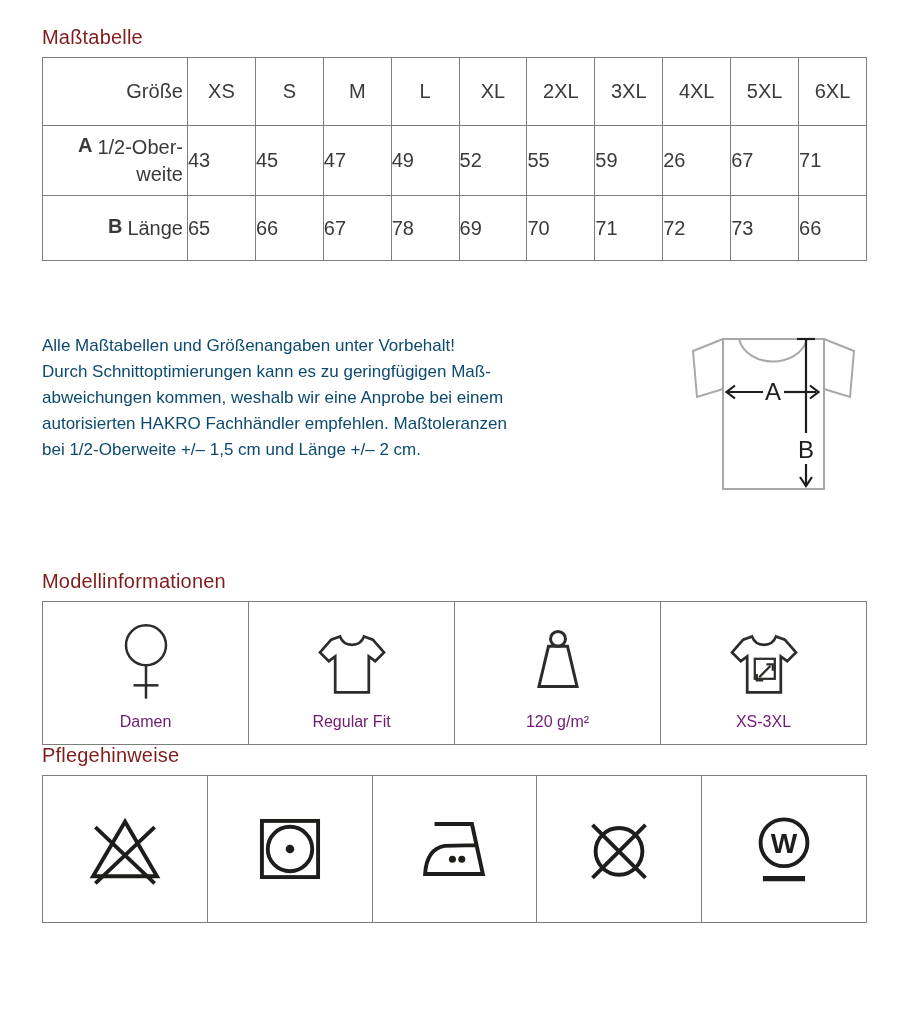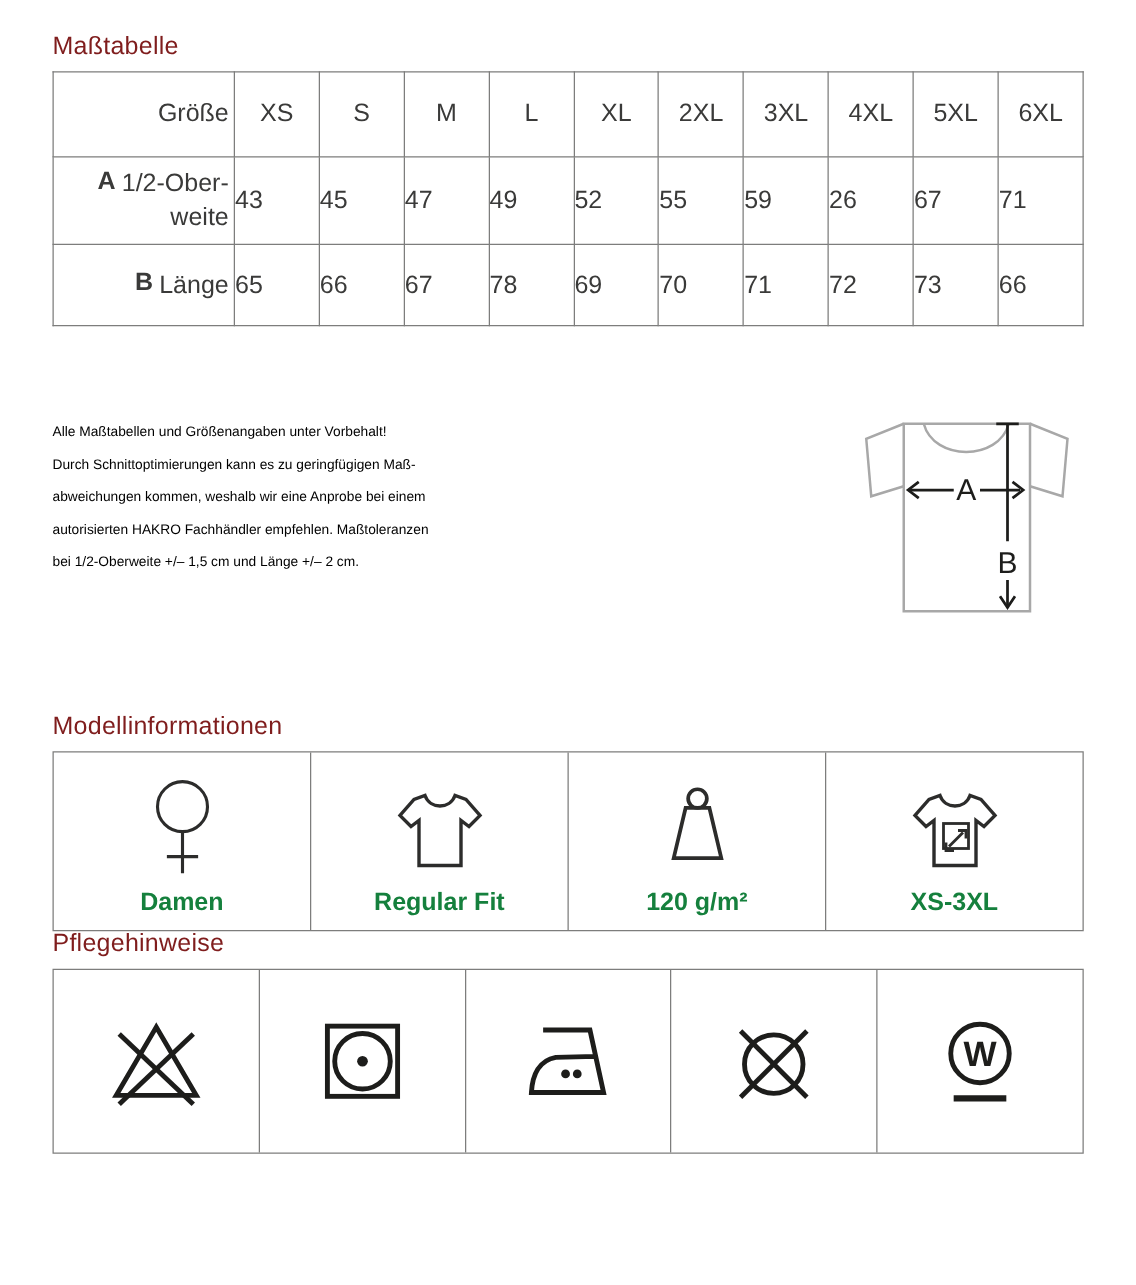--- a/index.html
+++ b/index.html
@@ -45,24 +45,24 @@
   
   .info-row {
     margin-top: 70px;
     display: flex;
     justify-content: space-between;
     align-items: flex-start;
     height: 162px;
   }
   .disclaimer {
     width: 600px;
-    font-size: 11px;
+    font-size: 17px;
     line-height: 26px;
     white-space: pre-line;
-    color: #000000;
+    color: #0c4a6e;
     margin-top: 2px;
   }
   .diagram svg { display: block; }
   .diagram text {
     font-family: "Liberation Sans", sans-serif;
     font-size: 24px;
     fill: #1d1d1b;
   }
 
   
@@ -82,21 +82,21 @@
     align-items: center;
     justify-content: center;
   }
   .icon-grid .cell:first-child { border-left: none; }
   .model-grid .cell { height: 142px; padding-top: 6px; }
   .care-grid  .cell { height: 146px; }
   .model-grid .icon-box {
     height: 88px; display: flex; align-items: center; justify-content: center;
   }
   .model-grid .item-label {
-    font-size: 20px; line-height: 24px; color: #15803d; margin-top: 4px; font-weight: bold;
+    font-size: 16px; line-height: 24px; color: #701a75; margin-top: 4px;
   }
   svg .thin  { stroke: #2c2c2b; stroke-width: 3.4; fill: none; }
   svg .thick { stroke: #1d1d1b; stroke-width: 5;   fill: none; }
   svg text.glyph {
     font-family: "Liberation Sans", sans-serif;
     fill: #1d1d1b;
   }
 </style>
 </head>
 <body>

